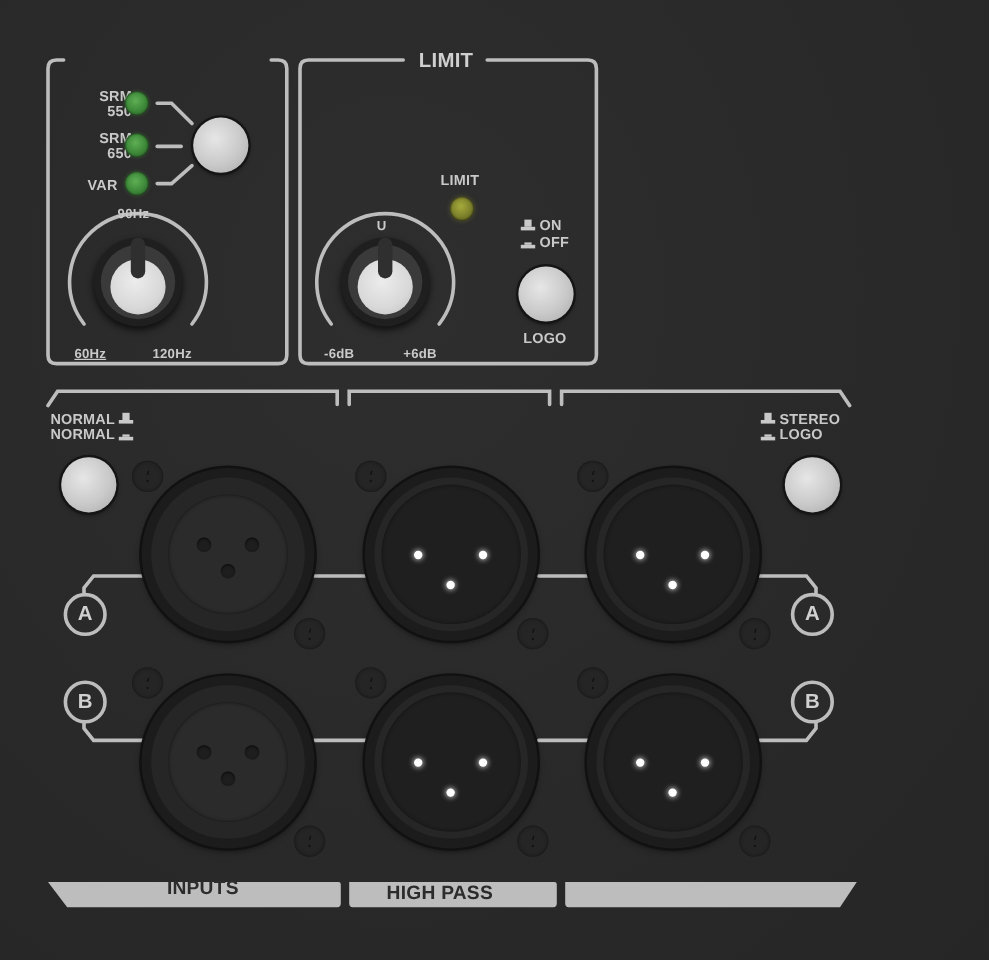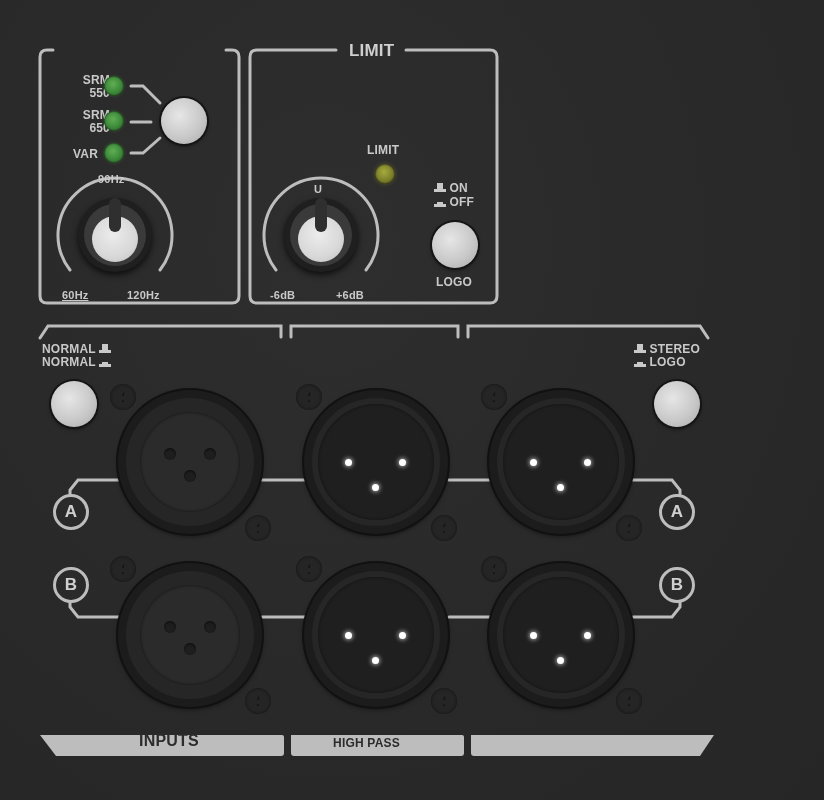--- a/index.html
+++ b/index.html
@@ -243,15 +243,15 @@
   <div class="badge" style="left:53px;top:567px;">B</div>
   <div class="badge" style="left:659px;top:494px;">A</div>
   <div class="badge" style="left:659px;top:567px;">B</div>
 
   <svg class="abs" style="left:0;top:0" width="824" height="800">
     <path d="M40,735 L282,735 Q284,735 284,737 L284,753 Q284,756 281,756 L56,756 Z" fill="#bdbdbd"></path>
     <path d="M291,735 L462,735 Q464,735 464,737 L464,753 Q464,756 461,756 L294,756 Q291,756 291,753 Z" fill="#bdbdbd"></path>
     <path d="M471,735 L714,735 L700,756 L474,756 Q471,756 471,753 Z" fill="#bdbdbd"></path>
   </svg>
   <div class="lbl" style="left:56px;top:732px;width:226px;text-align:center;color:#2c2c2c;font-size:16px;">INPUTS</div>
-  <div class="lbl" style="left:291px;top:736px;width:151px;text-align:center;color:#2c2c2c;font-size:12px;">HIGH PASS</div>
+  <div class="lbl" style="left:291px;top:736px;width:151px;text-align:center;color:#2c2c2c;font-size:16px;">HIGH PASS</div>
 
 </div>
 
 </body></html>

